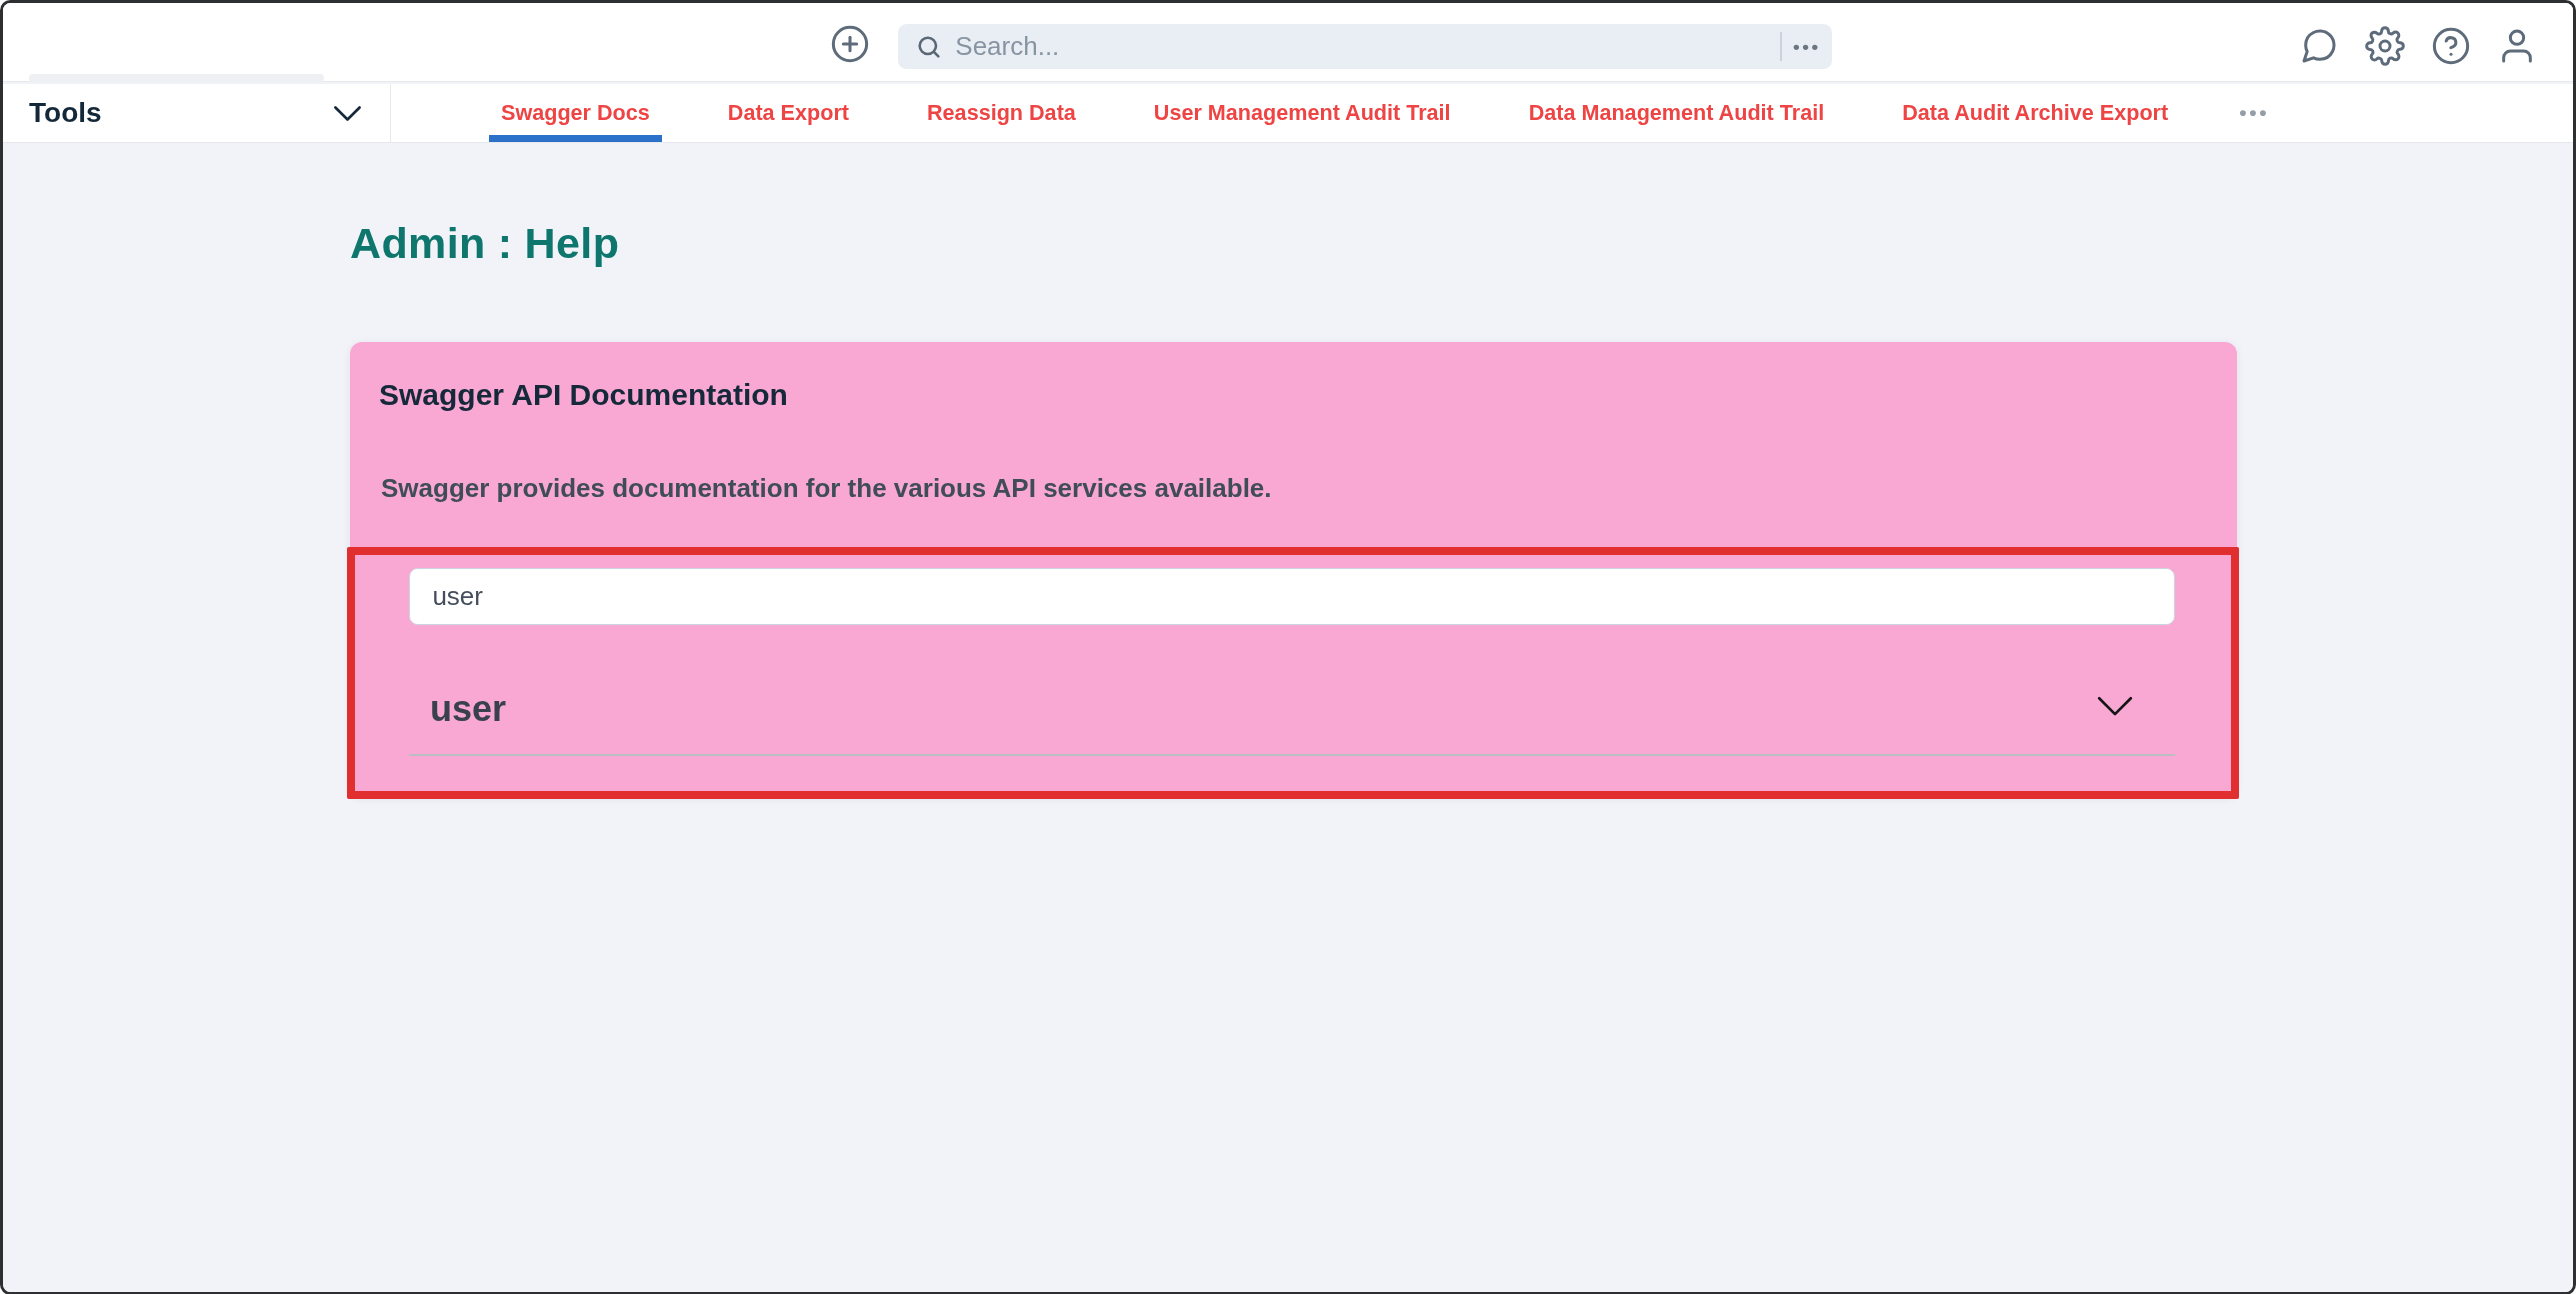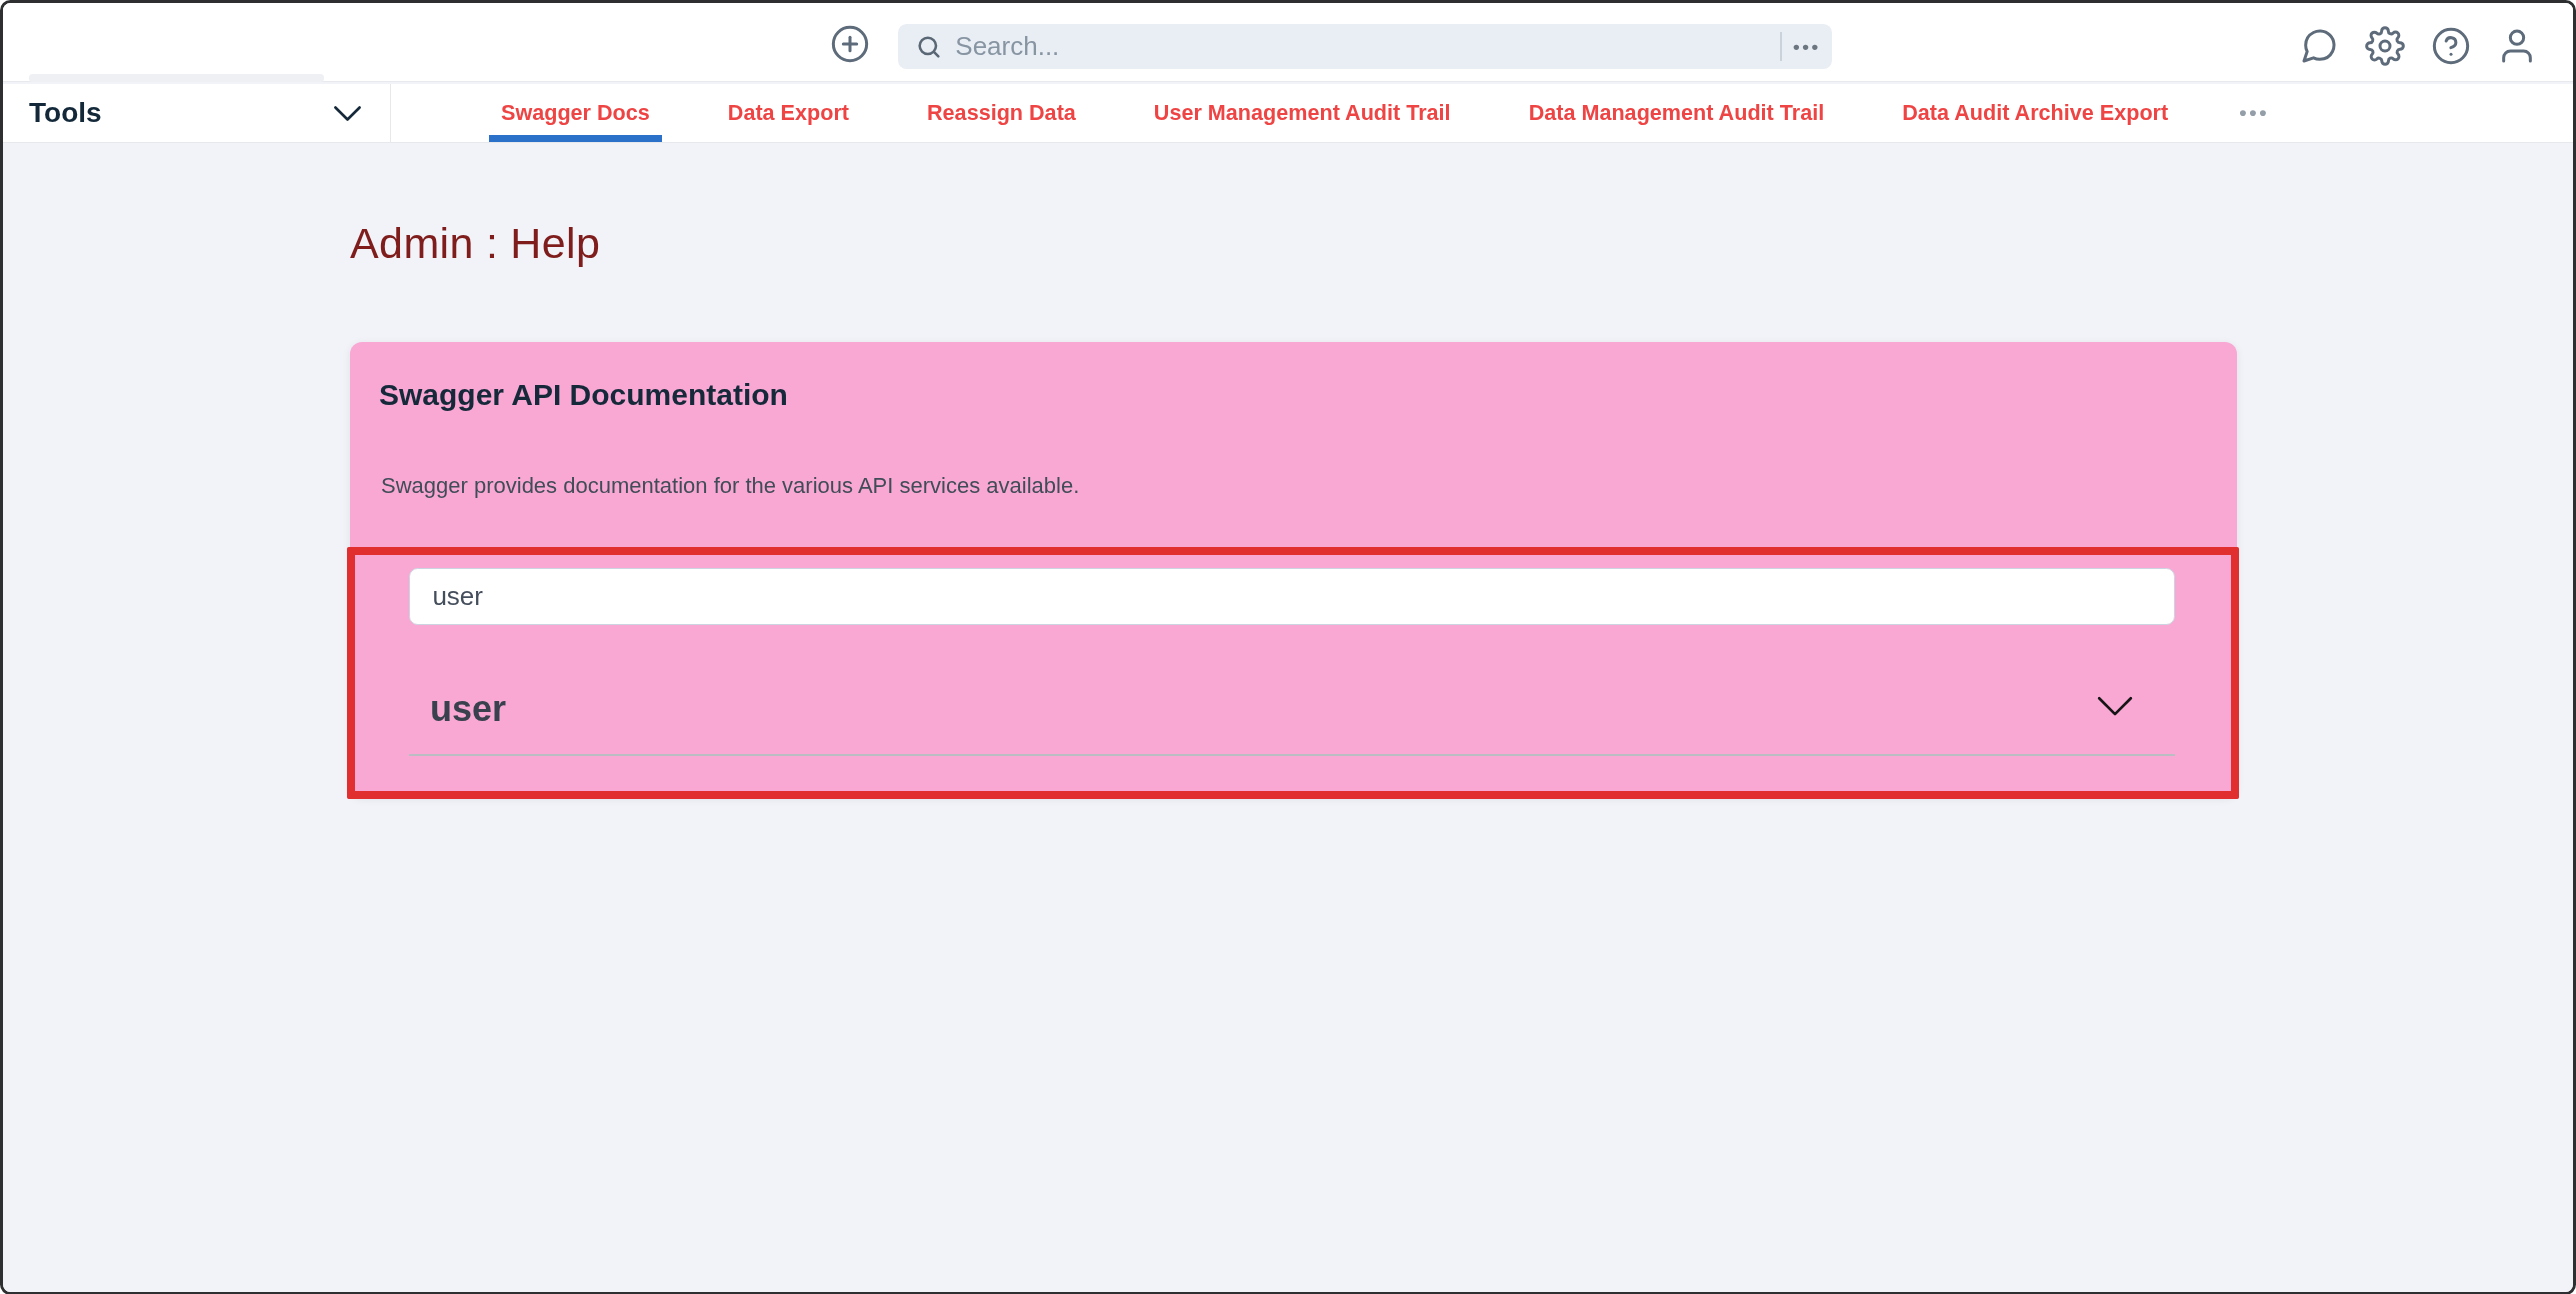--- a/index.html
+++ b/index.html
@@ -90,36 +90,36 @@
   }
   .tab-overflow {
     font-size:21px; font-weight:bold; letter-spacing:2.6px; color:#949ea8;
     padding:0 5.2px; cursor:pointer; background:none; border:none;
   }
 
   
   .content { position:absolute; left:0; right:0; top:140px; bottom:0; background:#f1f3f8; }
   .page-title {
     position:absolute; left:347px; top:76px;
-    font-size:43px; font-weight:400; color:#7f1d1d; letter-spacing:0.4px;
+    font-size:43px; font-weight:700; color:#0f766e; letter-spacing:0.4px;
   }
   .page-title .sep { margin:0 12px; }
 
   .card {
     position:absolute; left:347px; top:199px; width:1887px; height:454px;
     background:#f9a8d4; border-radius:12px;
     box-shadow:0 2.6px 8.6px rgba(25,39,60,0.08);
   }
   .card-heading {
     position:absolute; left:29px; top:36px;
     font-size:30px; font-weight:700; color:#15293a;
   }
   .card-desc {
     position:absolute; left:31px; top:131px;
-    font-size:22px; color:#414c59;
+    font-size:26px; color:#414c59;font-weight:bold;
   }
 
   .annotation-box {
     position:absolute; left:344px; top:404px; width:1892px; height:252px;
     border:8.6px solid #e12f2f; border-radius:1.7px;
     z-index:10; pointer-events:none;
   }
 
   .service-input {
     position:absolute; left:406px; top:425px; width:1766px; height:57px;

